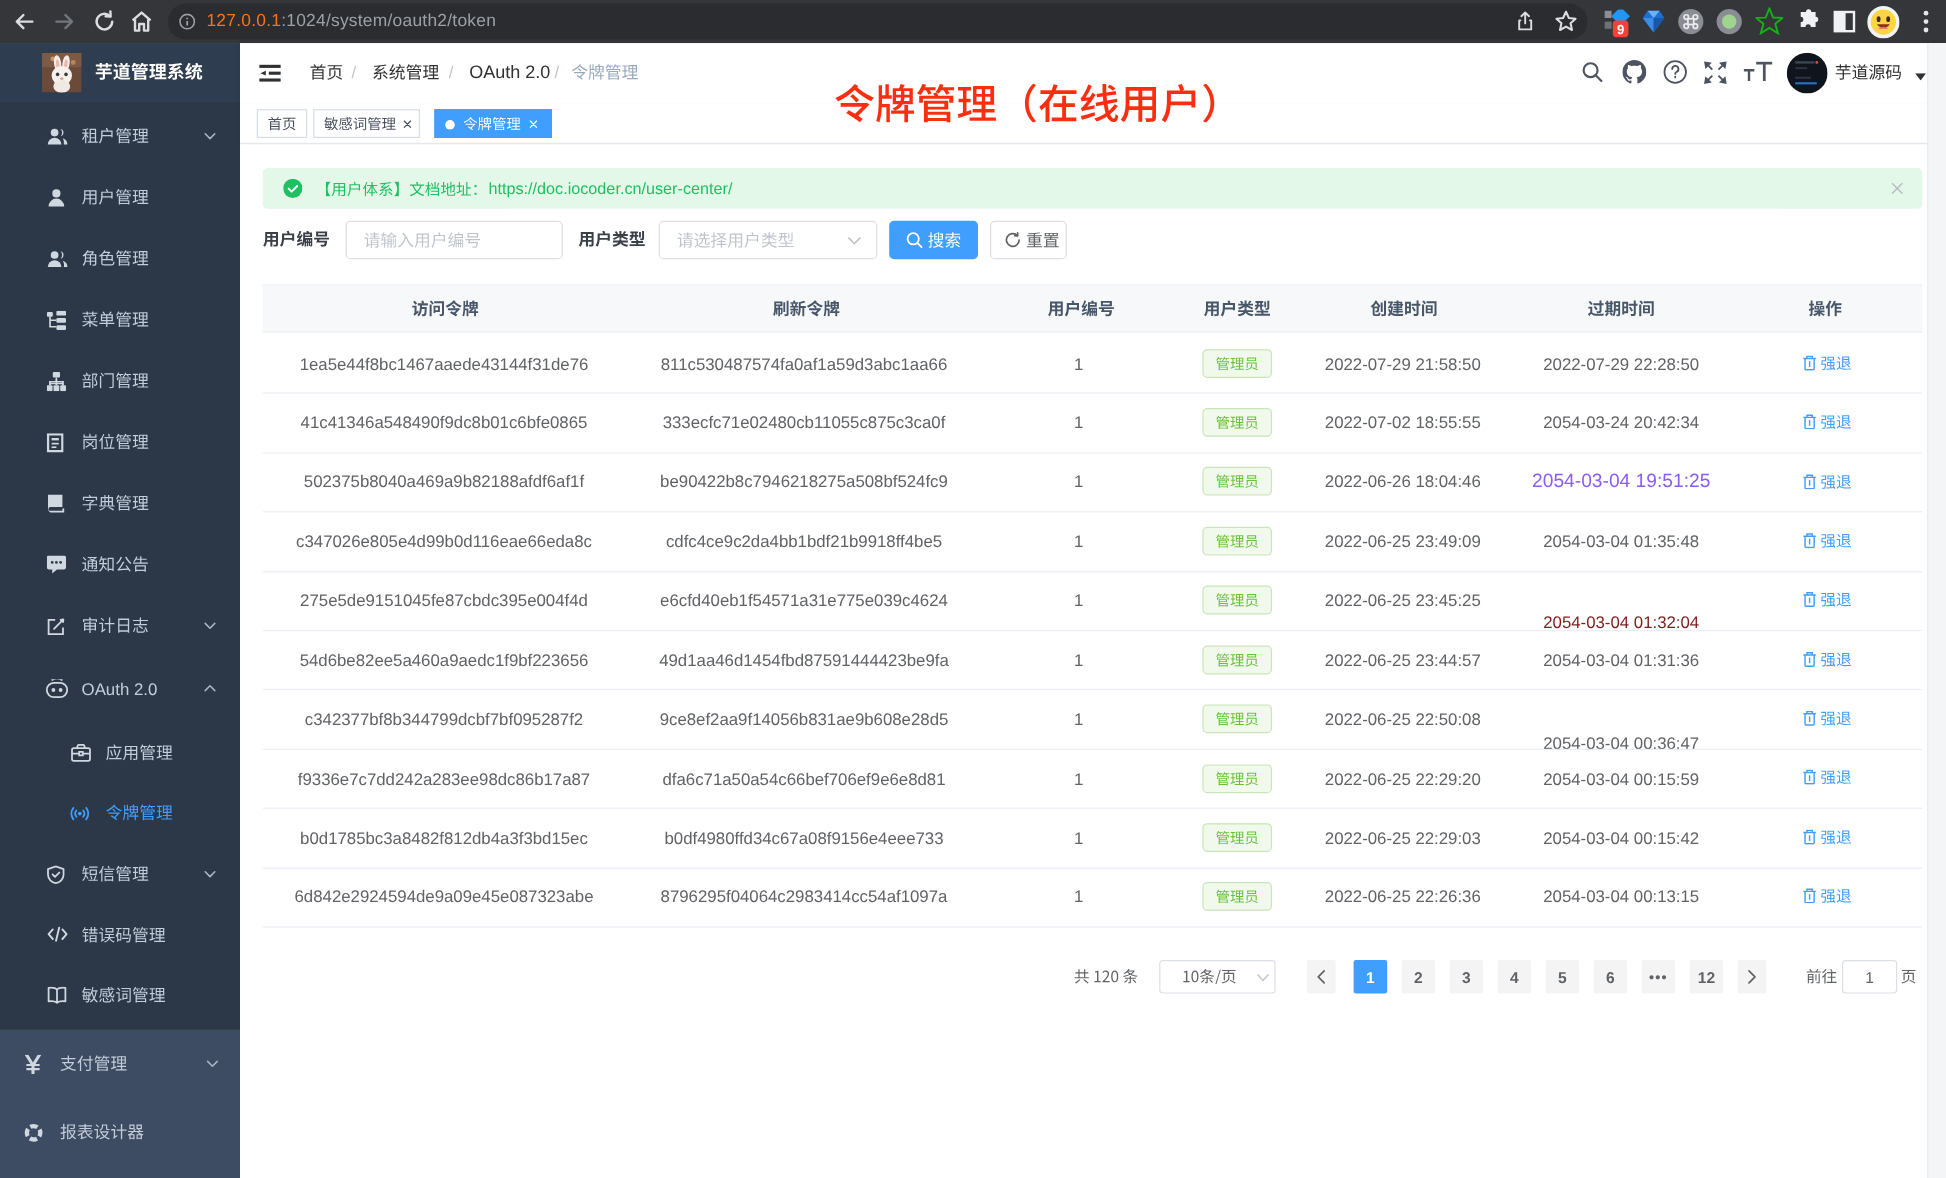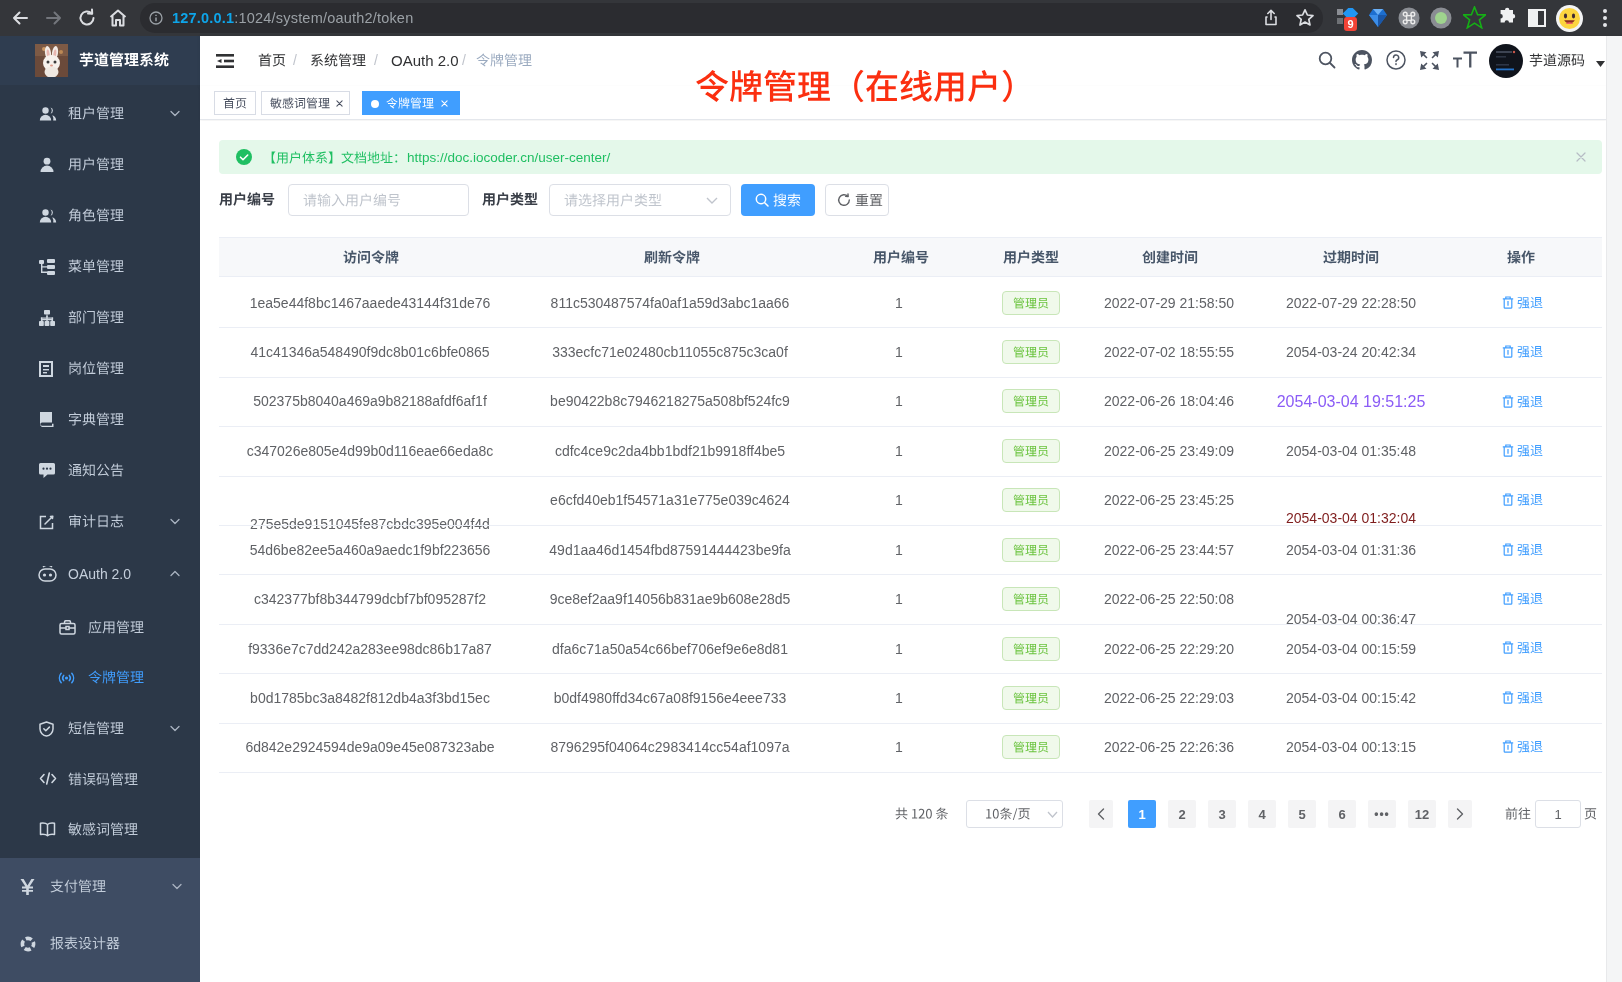--- a/index.html
+++ b/index.html
@@ -144,21 +144,21 @@
       <path d="M3.5 10 L11 3.5 L18.5 10"></path>
       <path d="M5.5 9 V18.5 H9 V13 H13 V18.5 H16.5 V9"></path>
     </svg>
 
   <div class="abs" style="left:140px;top:3px;width:1183px;height:30px;border-radius:15px;background:#2b2c30;"></div>
   <svg class="abs" style="left:149px;top:11px" width="14" height="14" viewBox="0 0 14 14" fill="none" stroke="#9aa0a6" stroke-width="1.3">
       <circle cx="7" cy="7" r="6"></circle>
       <path d="M7 6.5 V10.2 M7 3.8 V5" stroke-width="1.5"></path>
     </svg>
   <div class="abs row" style="left:172px;top:5px;height:26px;font-size:14.5px;letter-spacing:.2px;">
-    <span style="color:#0ea5e9;font-weight:bold;">127.0.0.1</span>
+    <span style="color:#f97316;font-weight:normal;">127.0.0.1</span>
       <span style="color:#9ba1a6;">:1024/system/oauth2/token</span>
   </div>
 
   <svg class="abs" style="left:1262px;top:9px" width="18" height="18" viewBox="0 0 18 18" fill="none" stroke="#dbdde1" stroke-width="1.6" stroke-linecap="round" stroke-linejoin="round">
       <path d="M5 8 H4 V15.5 H14 V8 H13"></path>
       <path d="M9 1.5 V10.5 M5.8 4.5 L9 1.4 L12.2 4.5"></path>
     </svg>
   <svg class="abs" style="left:1295px;top:8px" width="20" height="20" viewBox="0 0 20 20" fill="none" stroke="#dbdde1" stroke-width="1.7" stroke-linejoin="round">
       <path d="M10 1.8 L12.4 7 L18 7.6 L13.8 11.4 L15 17 L10 14.1 L5 17 L6.2 11.4 L2 7.6 L7.6 7 Z"></path>
     </svg>
@@ -833,21 +833,21 @@
 <svg class="abs" style="left:1302px;top:323px" width="12" height="13" viewBox="0 0 12 13" fill="none" stroke="#409eff" stroke-width="1.2">
       <path d="M0.8 2.8 H11.2 M3.8 2.8 V1 H8.2 V2.8 M2.2 2.8 V11.4 A0.8 0.8 0 0 0 3 12.2 H9 A0.8 0.8 0 0 0 9.8 11.4 V2.8 M6 5 V9.8"></path>
     </svg>
 <svg class="abs" style="left:1317px;top:323px" width="26" height="13" viewBox="0 0 26 13" fill="#409eff">
       <g transform="translate(0,11.44) scale(0.052,-0.052)">
         <use href="#g105" x="0"></use>
         <use href="#g106" x="250"></use>
       </g>
     </svg>
 <div class="abs" style="left:19px;top:355px;width:1383px;height:1px;background:#ebeef5;"></div>
-<div class="abs" style="left:19px;top:371px;width:302px;text-align:center;font-size:14px;color:#606266;margin-top:24px;">275e5de9151045fe87cbdc395e004f4d</div>
+<div class="abs" style="left:19px;top:371px;width:302px;text-align:center;font-size:14px;color:#606266;">275e5de9151045fe87cbdc395e004f4d</div>
 <div class="abs" style="left:319px;top:371px;width:302px;text-align:center;font-size:14px;color:#606266;">e6cfd40eb1f54571a31e775e039c4624</div>
 <div class="abs" style="left:669px;top:371px;width:60px;text-align:center;font-size:14px;color:#606266;">1</div>
 <div class="abs" style="left:802px;top:367px;width:58px;height:24px;background:#f0f9eb;border:1px solid #c8e6b8;border-radius:4px;"></div>
 <svg class="abs" style="left:813px;top:373px" width="36" height="12" viewBox="0 0 36 12" fill="#67c23a">
       <g transform="translate(0,10.56) scale(0.048,-0.048)">
         <use href="#g8" x="0"></use>
         <use href="#g9" x="250"></use>
         <use href="#g104" x="500"></use>
       </g>
     </svg>

